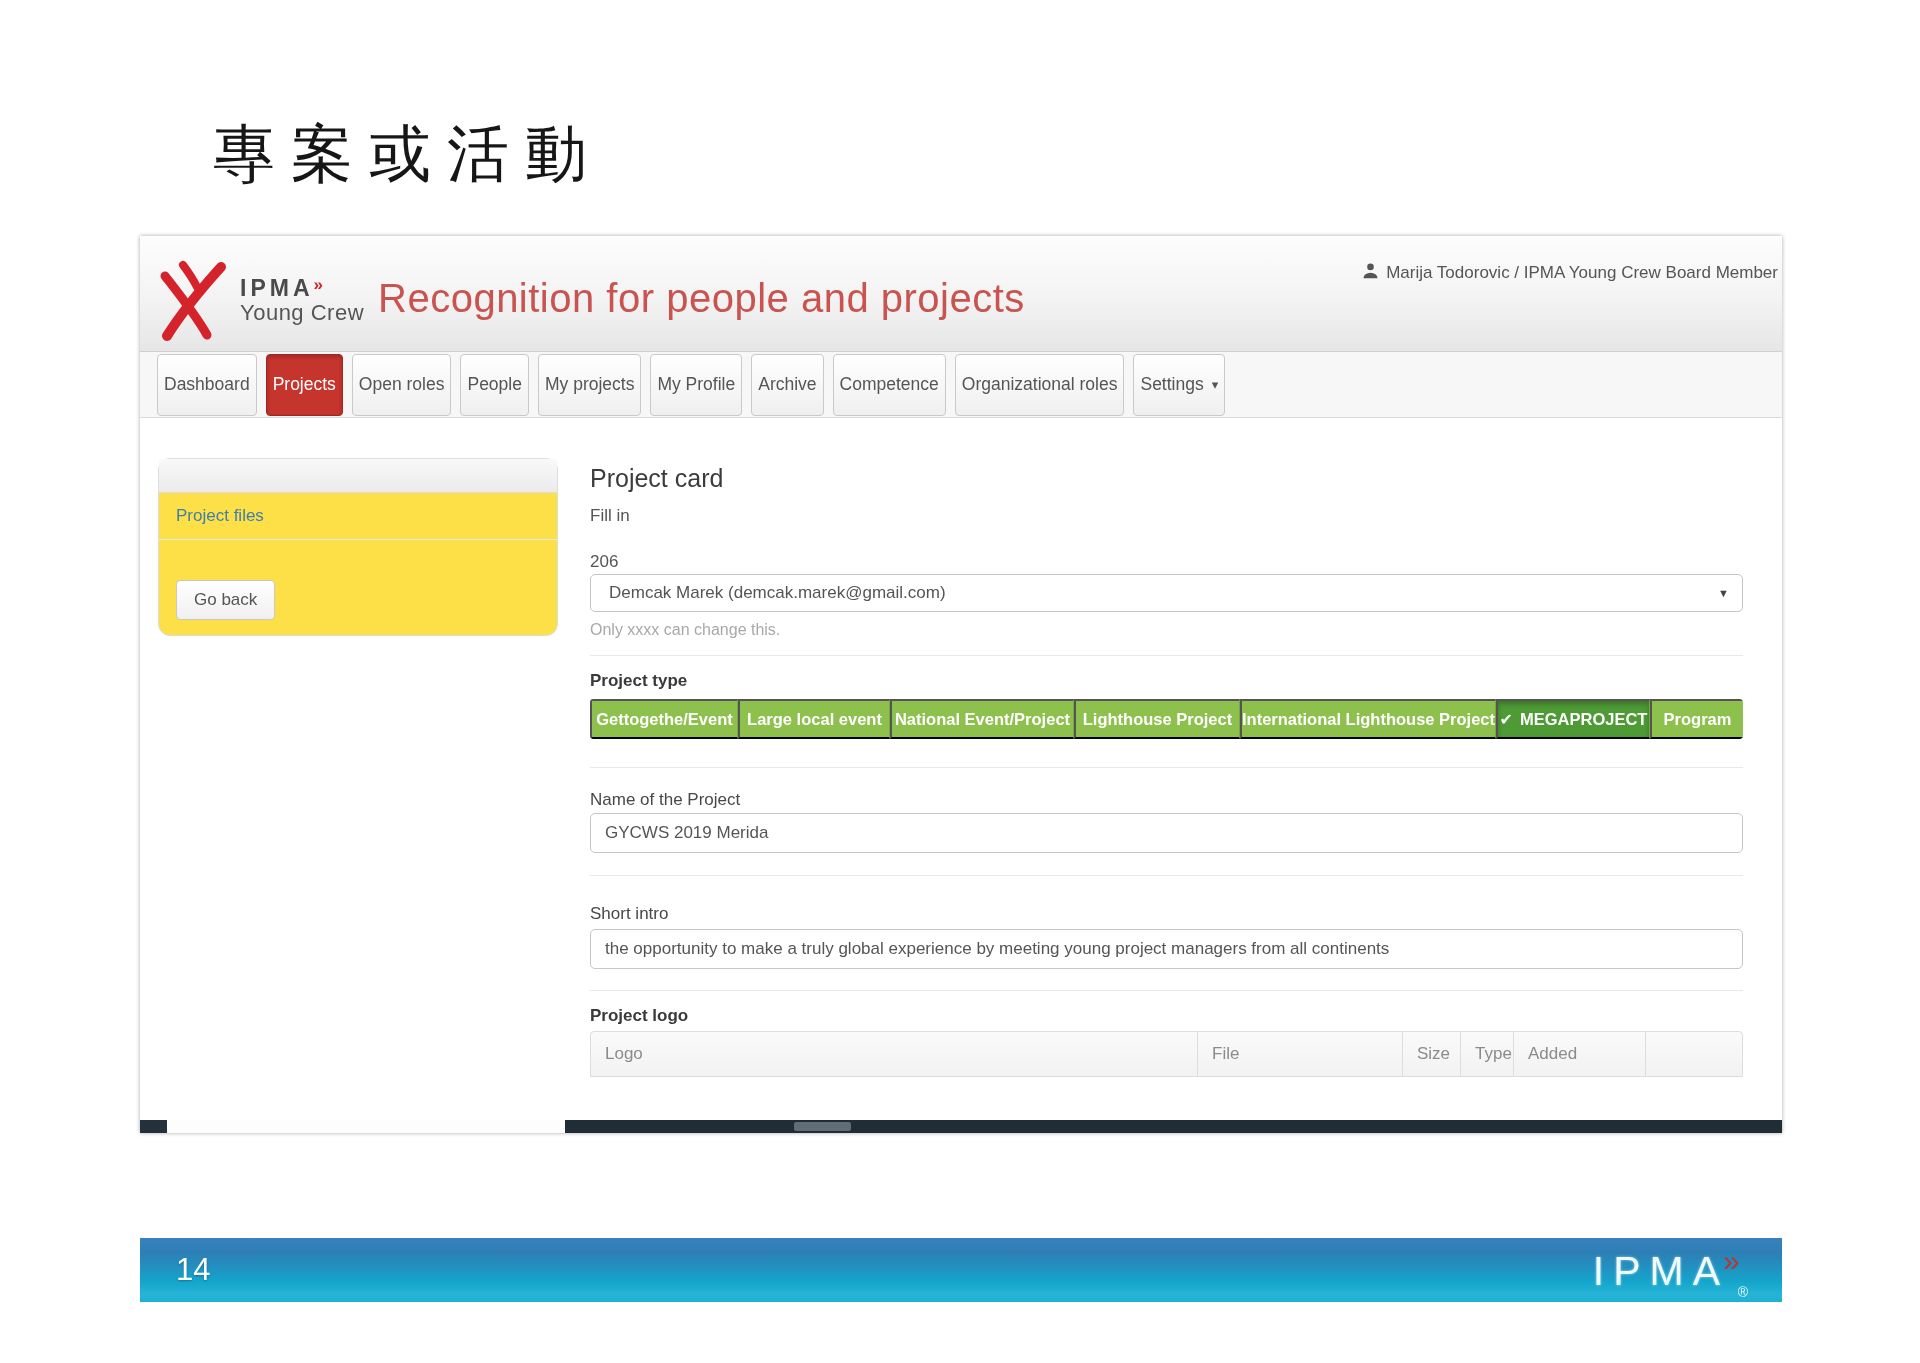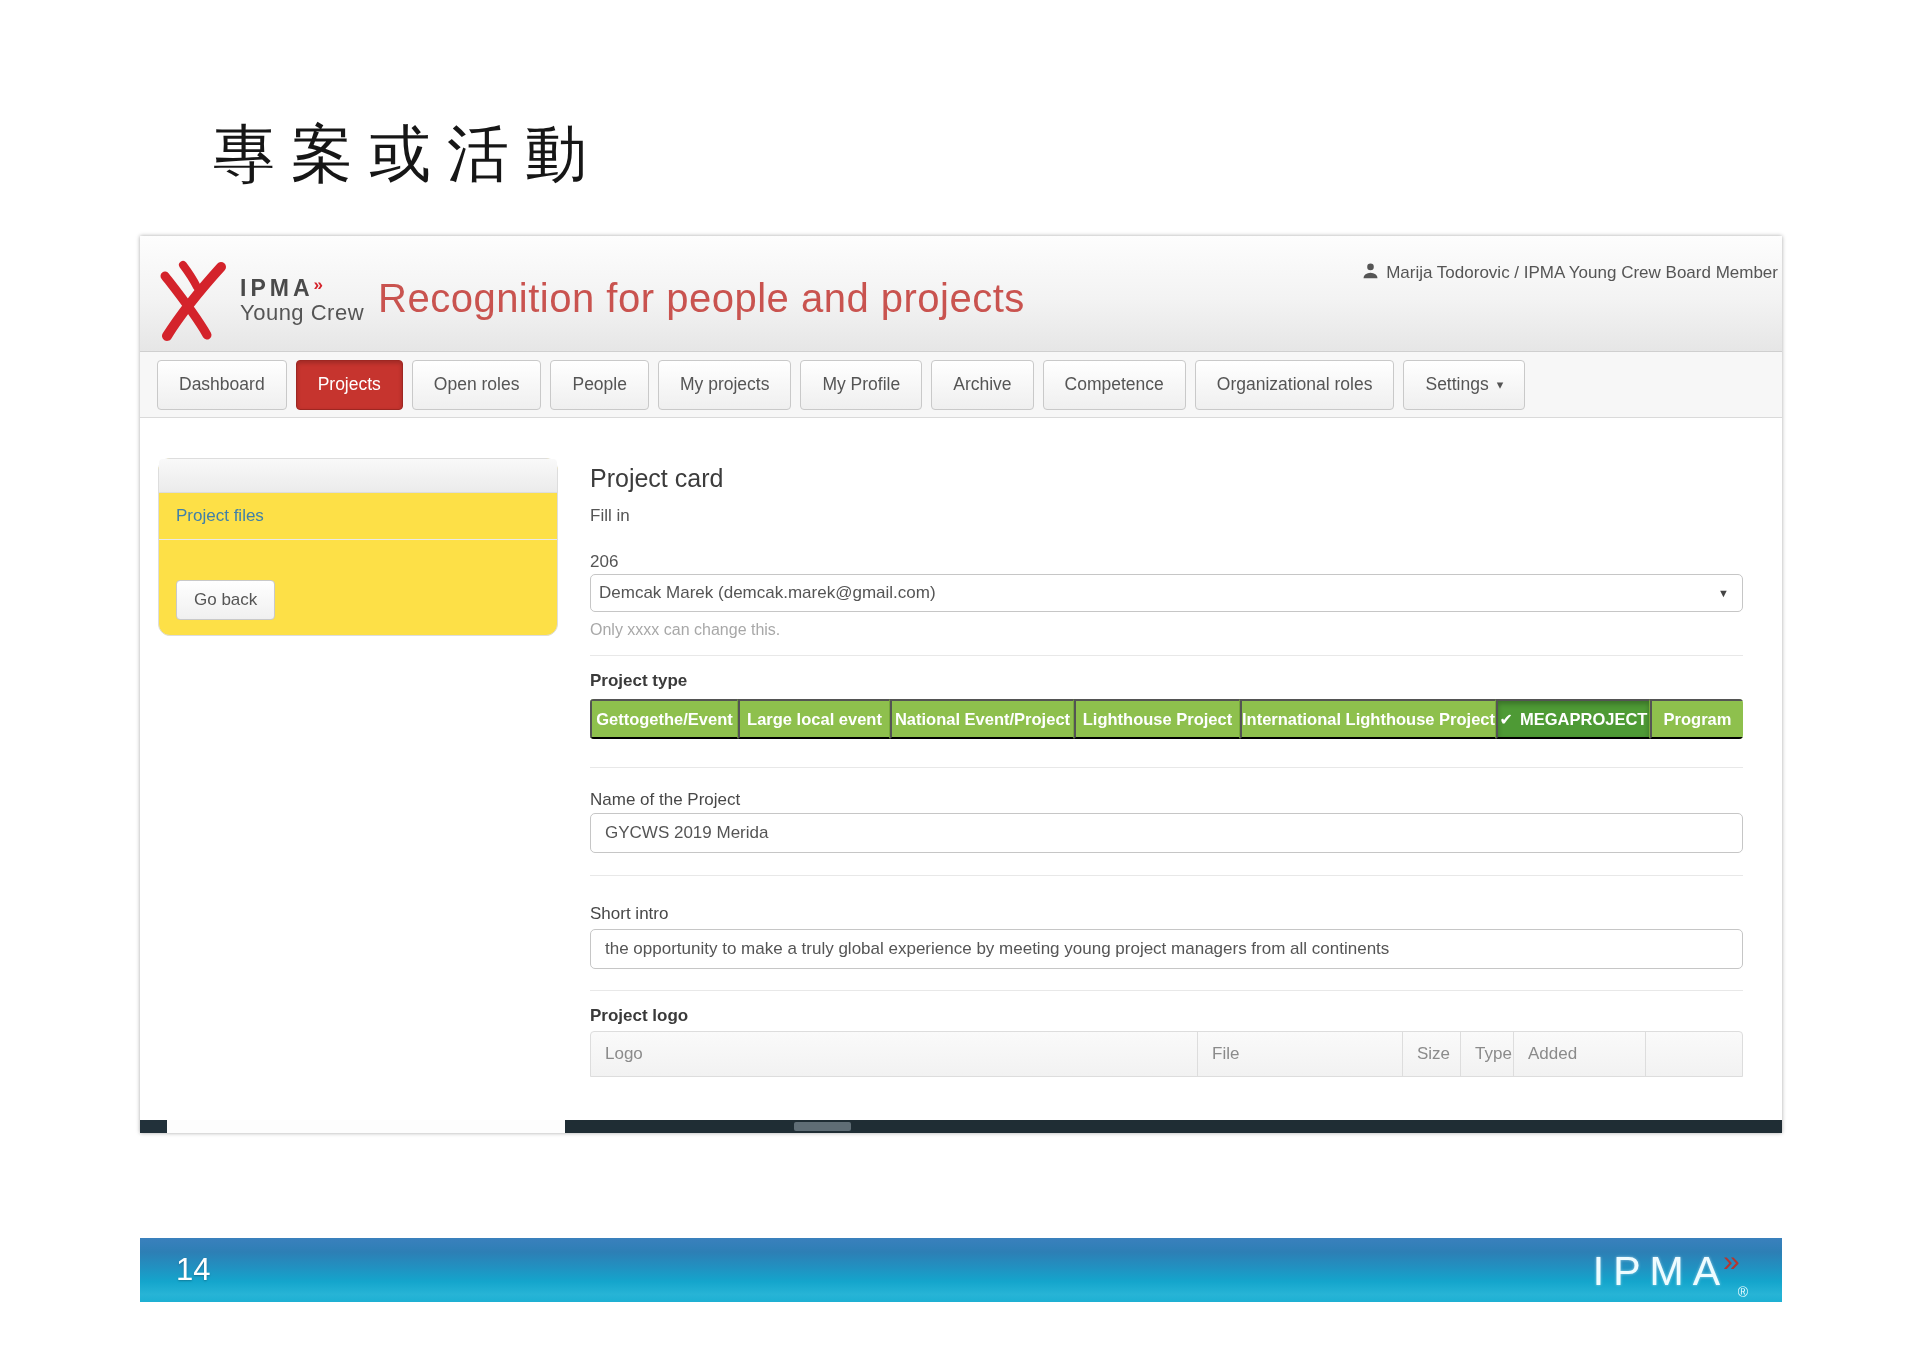--- a/index.html
+++ b/index.html
@@ -44,21 +44,21 @@
     display:flex; align-items:center; gap:7px;
     font-size:17px; color:#555;
   }
 
   
   .app-nav {
     height:66px; background:#f7f7f7; border-bottom:1px solid #dadada;
     display:flex; align-items:center; padding:0 17px; gap:9px;
   }
   .nav-btn {
-    height:50px; padding:0 21px; display:flex; align-items:center; gap:8px;
+    height:62px; padding:0 6px; display:flex; align-items:center; gap:8px;
     background:linear-gradient(180deg,#ffffff,#efefef);
     border:1px solid #c9c9c9; border-radius:4px;
     font-size:17.5px; color:#555; cursor:pointer; white-space:nowrap;
     font-family:inherit;
   }
   .nav-btn.active {
     background:#c6342e; border-color:#9e2722; color:#fff;
     box-shadow:inset 0 2px 4px rgba(0,0,0,.2);
   }
   .nav-caret { font-size:13px; color:inherit; }
@@ -89,21 +89,21 @@
   .main { width:1153px; margin-left:32px; }
   .form-title { margin-top:46px; font-size:25px; font-weight:400; color:#3c3c3c; line-height:28px; }
   .form-sub   { margin-top:14px; font-size:17px; color:#555; line-height:20px; }
   .rec-id     { margin-top:26px; font-size:17px; color:#555; line-height:20px; }
   .fld-label  { margin-top:2px; font-size:17px; color:#484848; line-height:20px; }
   .fld-label.bold { font-weight:bold; color:#3a3a3a;margin-top:15px; }
 
   .fake-select {
     margin-top:2px; height:38px; background:#fff;
     border:1px solid #c6c6c6; border-radius:5px;
-    display:flex; align-items:center; padding:0 8px;
+    display:flex; align-items:center; padding:0 18px;
     font-size:17px; color:#555; position:relative; cursor:pointer;
   }
   .select-caret { position:absolute; right:13px; top:12px; font-size:11px; color:#444; }
   .hint { margin-top:9px; font-size:16px; color:#a8a8a8; line-height:18px; }
   .rule { border:none; border-top:1px solid #e8e8e8; height:0; margin:16px 0 0; }
   .rule.r2 { margin-top:28px; }
   .rule.r3 { margin-top:22px; }
   .rule.r4 { margin-top:21px; }
   .mt30 { margin-top:30px; }
   .mt28 { margin-top:28px; }

